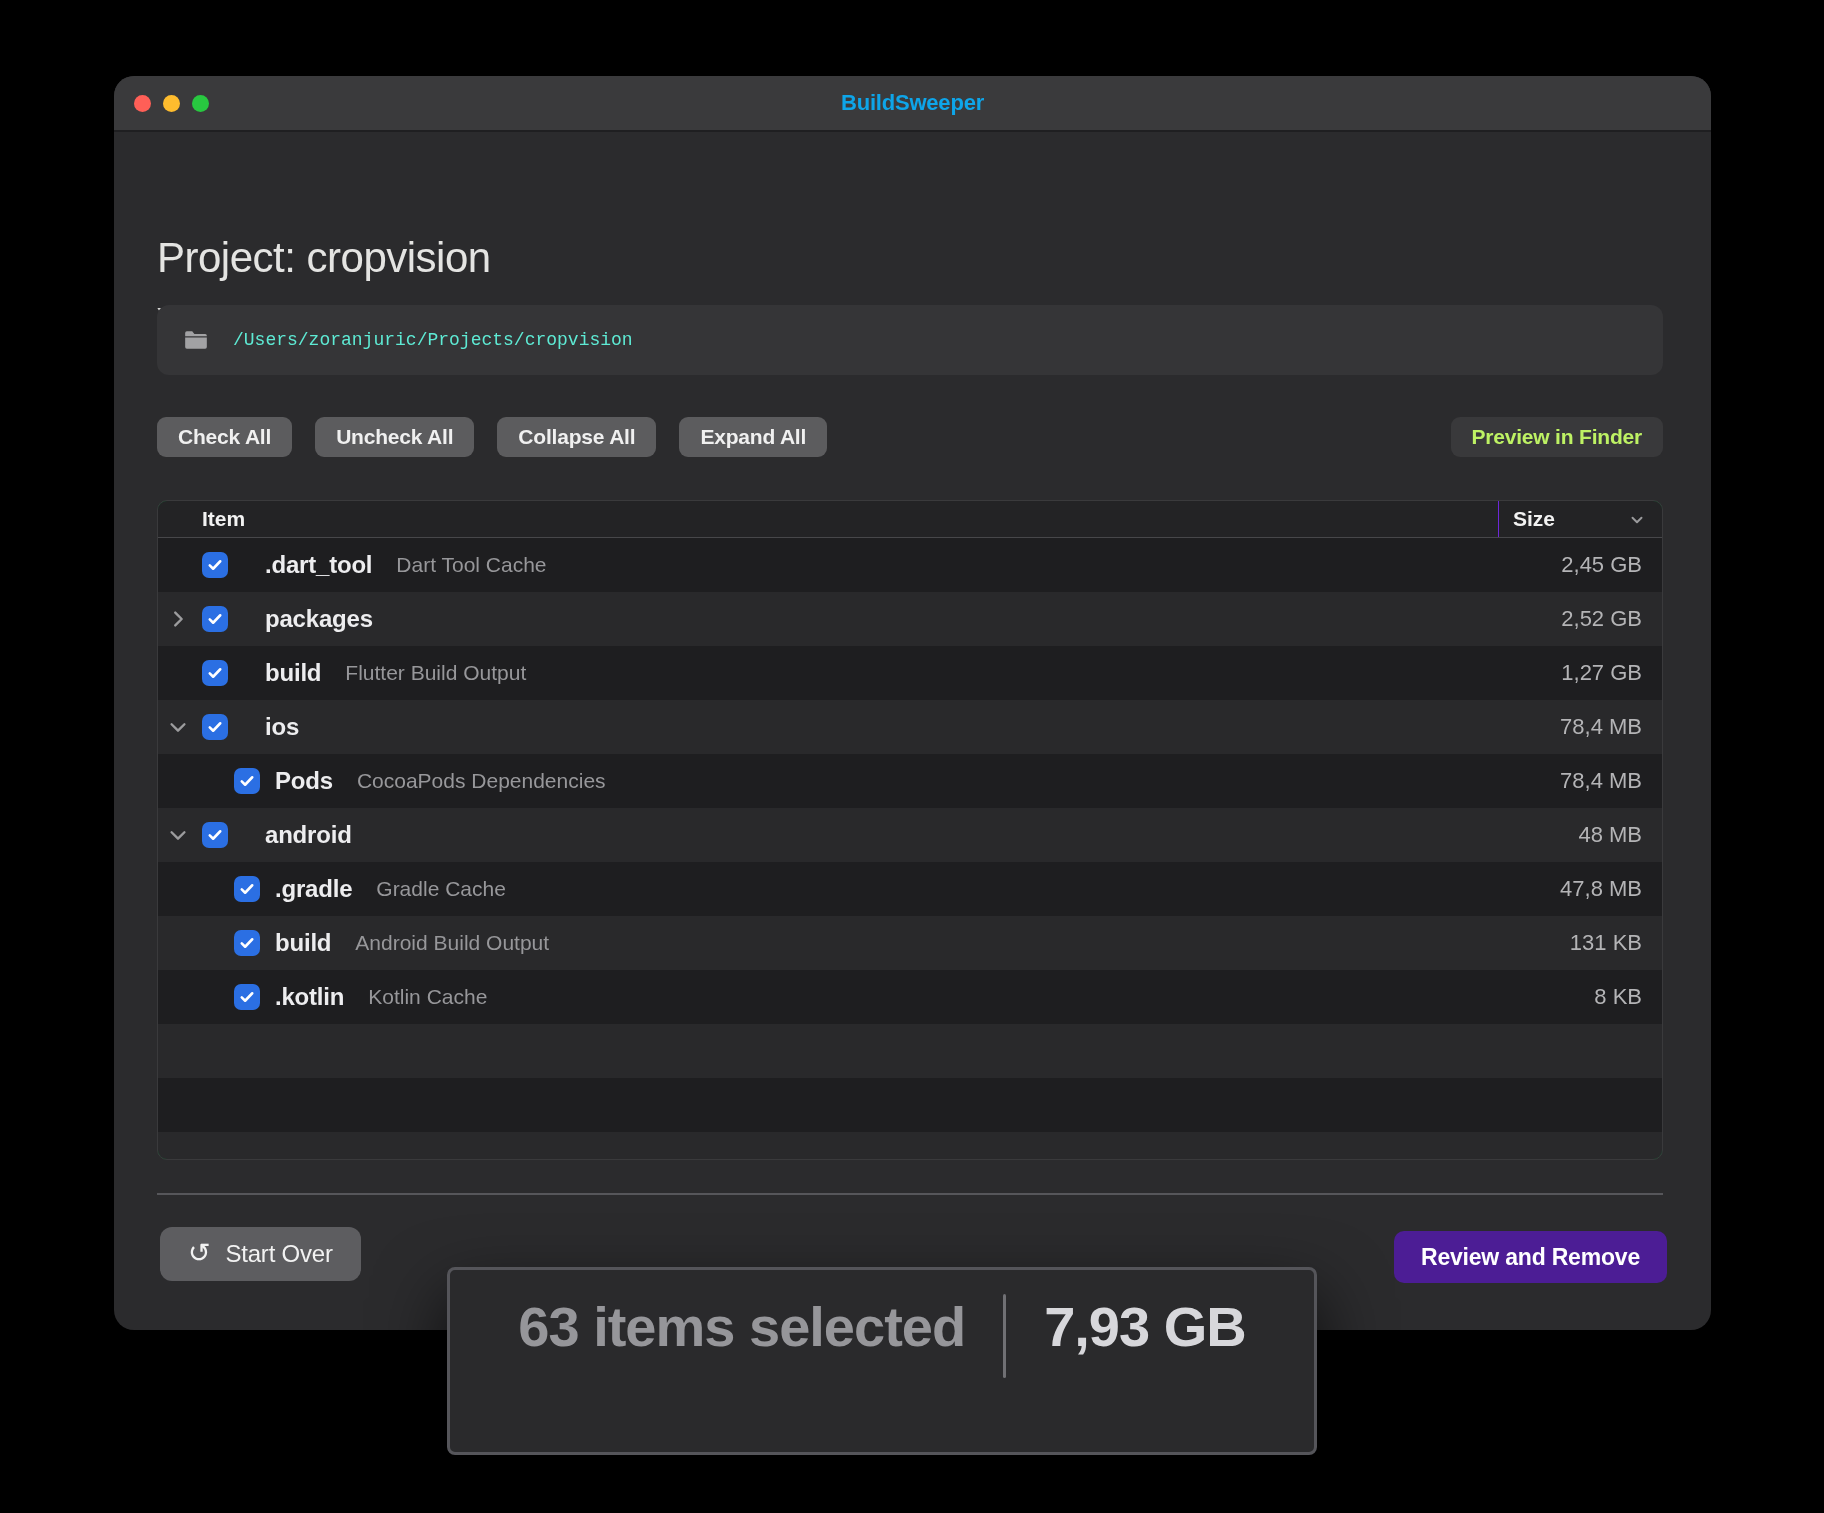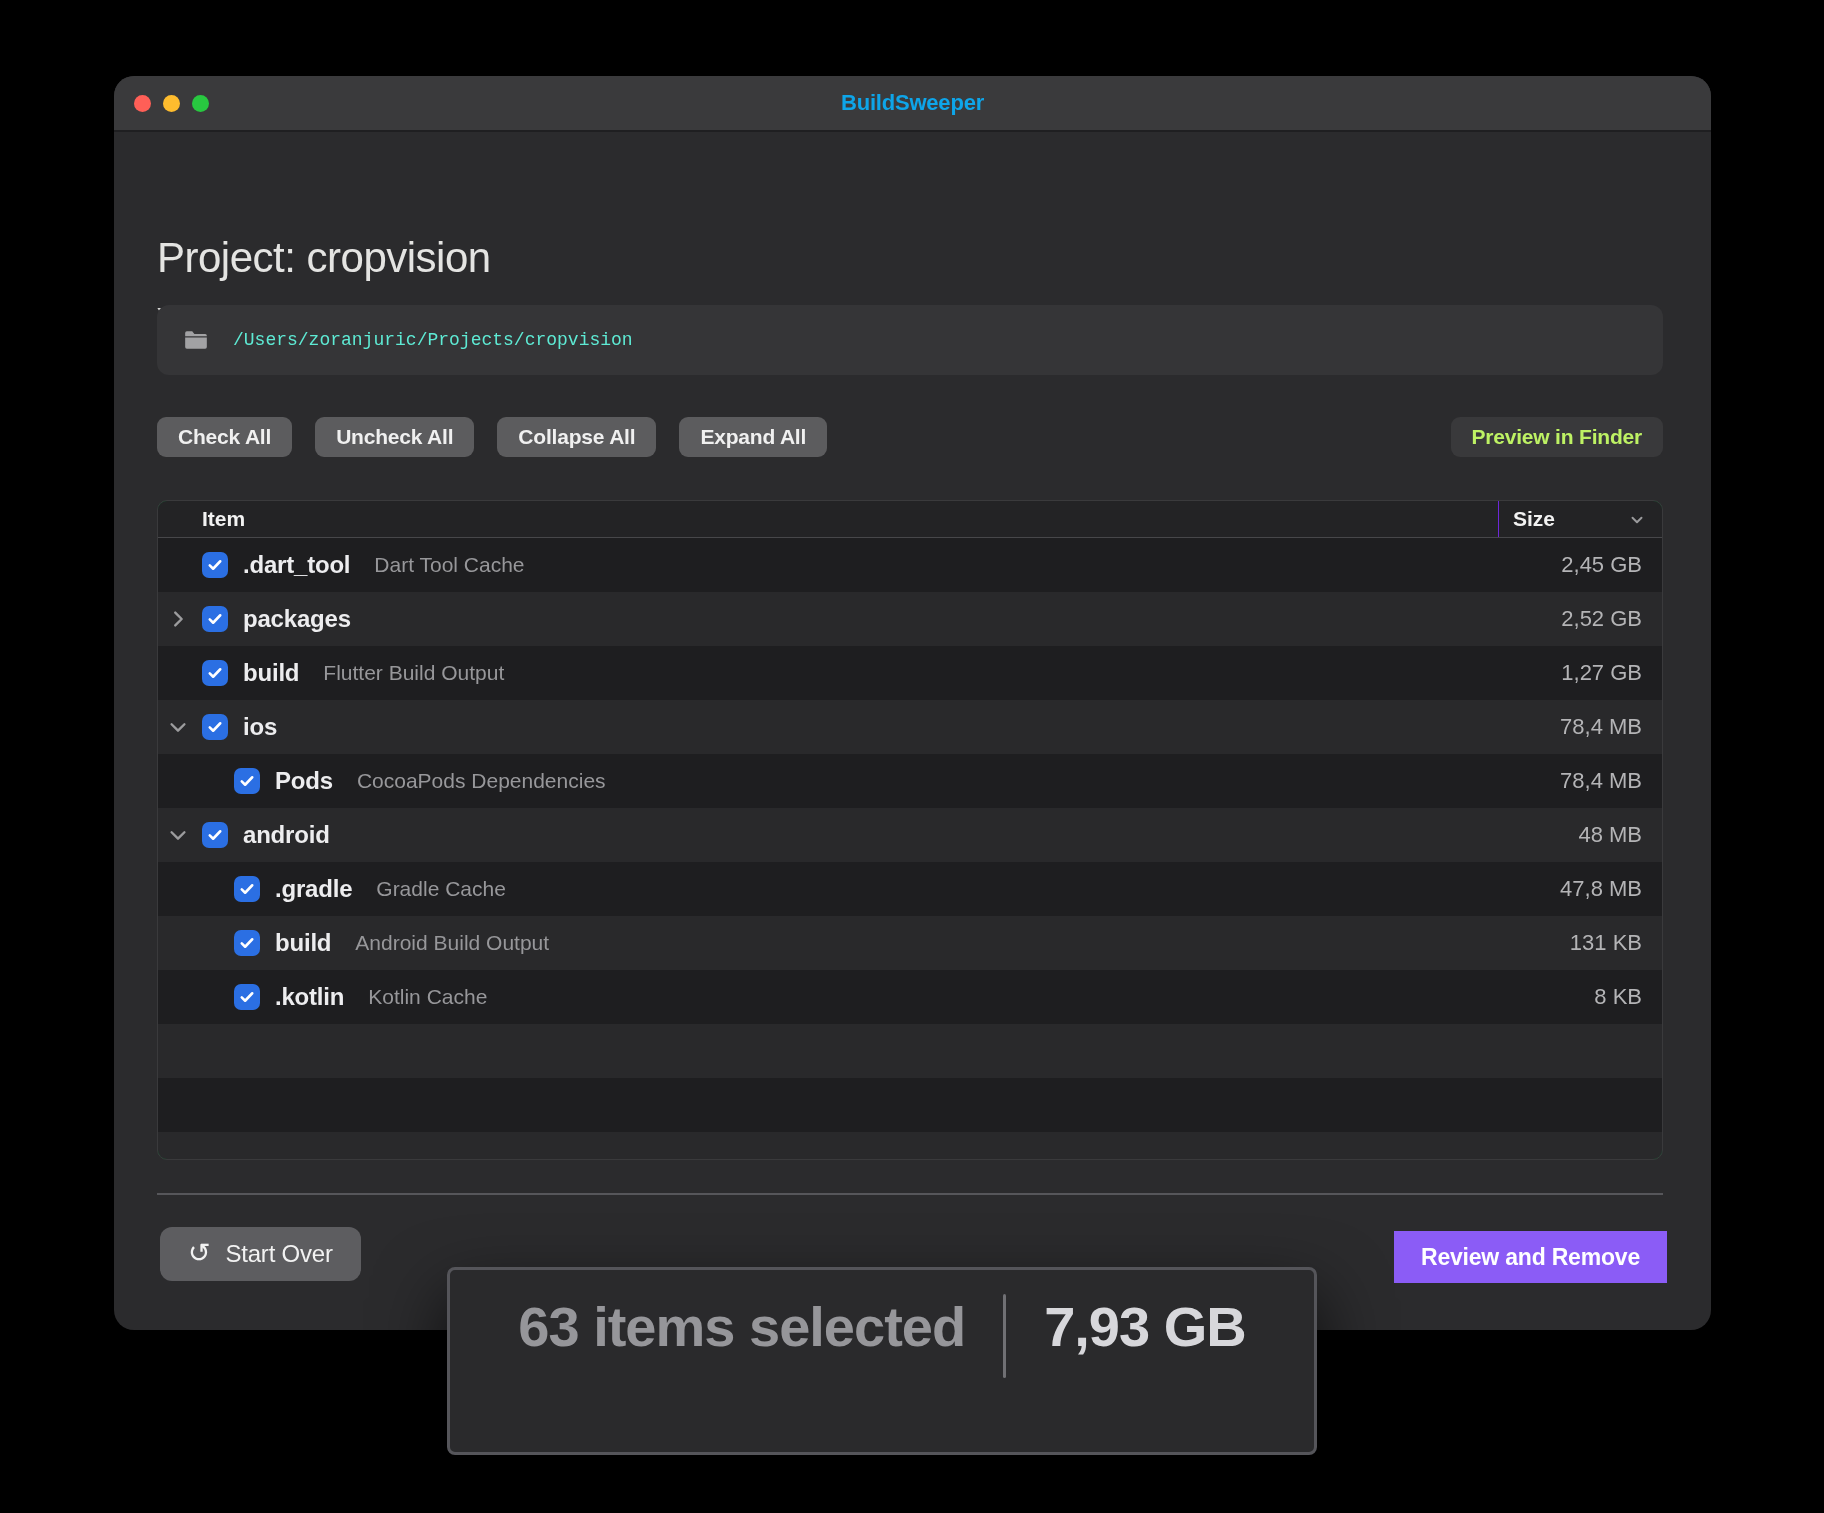--- a/index.html
+++ b/index.html
@@ -77,36 +77,36 @@
   }
   .row{position:relative;height:54px;display:flex;align-items:center;}
   .chev{position:absolute;left:9px;top:16px;width:22px;height:22px;display:none;color:#9c9c9e;}
   .row.chev-right .chev-r{display:block;}
   .row.chev-down .chev-d{display:block;}
   .checkbox{
     position:absolute;left:44px;top:14px;width:26px;height:26px;border-radius:7px;
     background:#2b6fe3;display:flex;align-items:center;justify-content:center;cursor:pointer;
   }
   .row.lvl1 .checkbox{left:76px;}
-  .name{margin-left:85px;font-size:24px;font-weight:600;color:#ededef;letter-spacing:-.2px;white-space:nowrap;}
+  .name{margin-left:107px;font-size:24px;font-weight:600;color:#ededef;letter-spacing:-.2px;white-space:nowrap;}
   .row.lvl1 .name{margin-left:117px;}
   .desc{margin-left:24px;font-size:21px;color:#97979a;white-space:nowrap;}
   .desc:empty{display:none;}
   .size{margin-left:auto;margin-right:20px;font-size:22px;color:#b4b4b6;}
   
   .footer-divider{position:absolute;left:43px;top:1117px;width:1506px;height:2px;background:#56565a;}
   .start-over{
     position:absolute;left:46px;top:1151px;height:54px;border:none;border-radius:12px;
     background:#5d5d60;color:#f2f2f2;font-family:inherit;font-size:24px;font-weight:500;
     padding:0 28px;display:flex;align-items:center;gap:15px;cursor:pointer;letter-spacing:-.2px;
   }
   .restart-icon{font-size:27px;line-height:1;color:#f2f2f2;transform:translateY(-1px);}
   .review-remove{
-    position:absolute;right:44px;top:1155px;height:52px;border:none;border-radius:0;
-    background:#8b5cf6;color:#fff;font-family:inherit;font-size:23px;font-weight:600;
+    position:absolute;right:44px;top:1155px;height:52px;border:none;border-radius:10px;
+    background:#4c1d95;color:#fff;font-family:inherit;font-size:23px;font-weight:600;
     padding:0 27px;display:flex;align-items:center;cursor:pointer;letter-spacing:-.2px;
   }
   
   .status-overlay{
     position:absolute;left:447px;top:1267px;width:870px;height:188px;box-sizing:border-box;
     background:#2a2a2c;border:3px solid #55555a;border-radius:8px;
     box-shadow:0 30px 70px rgba(0,0,0,.75);
     display:flex;align-items:flex-start;justify-content:center;padding-top:24px;
   }
   .status-count{font-size:56px;font-weight:600;color:#96969a;letter-spacing:-1px;white-space:nowrap;}

